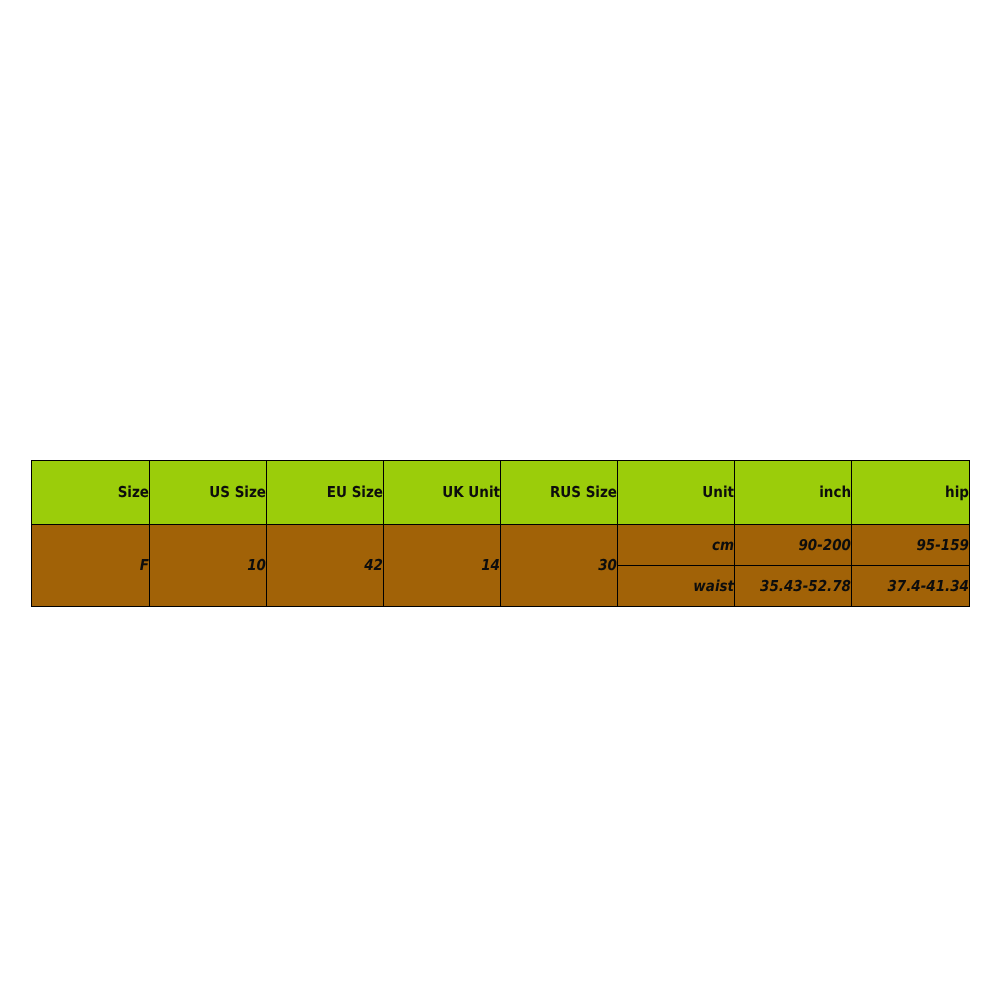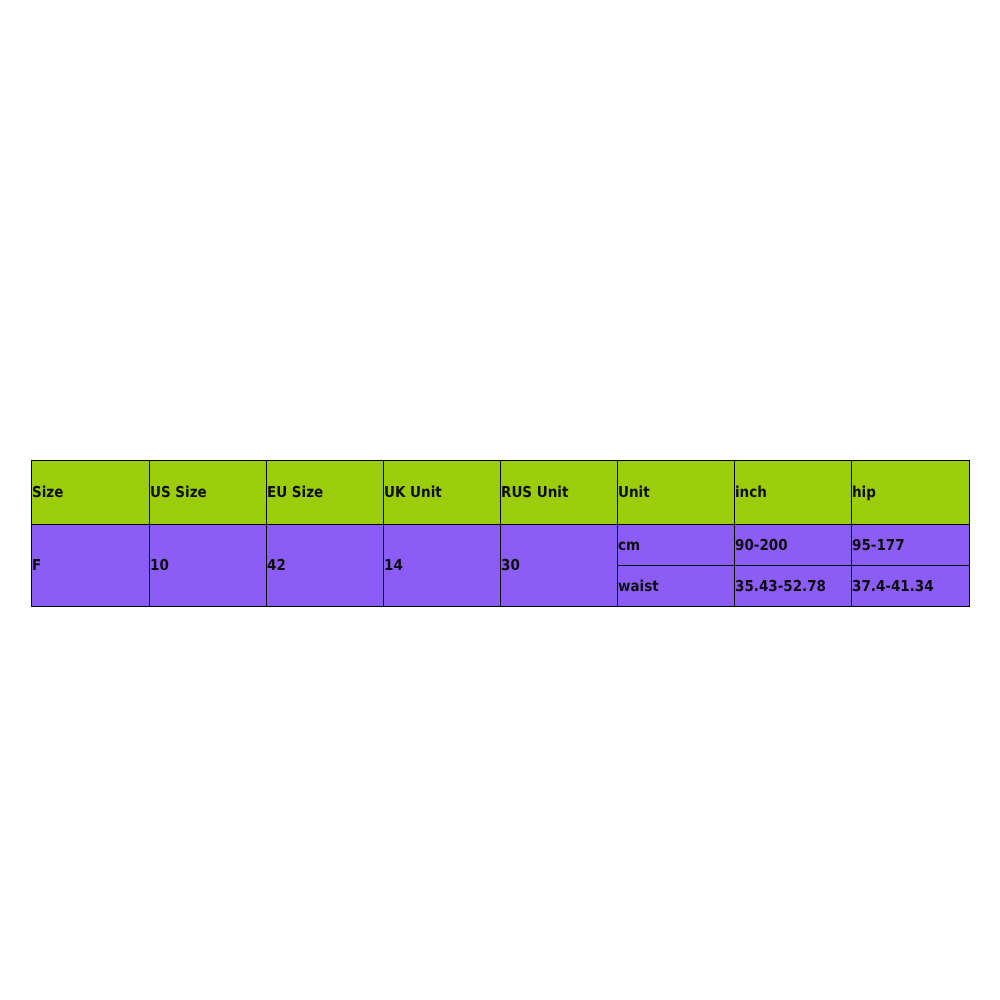--- a/index.html
+++ b/index.html
@@ -11,32 +11,32 @@
     text-rendering:geometricPrecision;
   }
   .sheet{position:relative;width:1000px;height:1000px;overflow:hidden;transform:translateZ(0);}
 
   .size-table{
     position:absolute;left:31px;top:460px;width:938px;
     border-collapse:collapse;table-layout:fixed;
   }
   .size-table td,.size-table th{
     border:1px solid #000000;
-    text-align:left;
+    text-align:right;
     vertical-align:middle;
     font-weight:bold;
     color:#0d0d0d;
     font-size:15px;
     padding:0;
     line-height:1;
   }
   .size-table thead th{background:#9bcd0a;height:63px;}
   .size-table col{width:117px;}
   .size-table col:first-child,.size-table col:last-child{width:118px;}
-  .size-table tbody td{background:#8b5cf6;height:40px;}
+  .size-table tbody td{background:#a16207;height:40px;font-style:italic;}
 </style>
 </head>
 <body>
 
 <div class="sheet">
 
   <table class="size-table">
     <colgroup>
       <col>
         <col>
@@ -47,37 +47,37 @@
       <col>
         <col>
     </colgroup>
 
     <thead>
       <tr>
         <th scope="col">Size</th>
         <th scope="col">US Size</th>
         <th scope="col">EU Size</th>
         <th scope="col">UK Unit</th>
-        <th scope="col">RUS Unit</th>
+        <th scope="col">RUS Size</th>
         <th scope="col">Unit</th>
         <th scope="col">inch</th>
         <th scope="col">hip</th>
       </tr>
     </thead>
 
     <tbody>
       <tr>
         <td rowspan="2">F</td>
         <td rowspan="2">10</td>
         <td rowspan="2">42</td>
         <td rowspan="2">14</td>
         <td rowspan="2">30</td>
         <td>cm</td>
         <td>90-200</td>
-        <td>95-177</td>
+        <td>95-159</td>
       </tr>
       <tr>
         <td>waist</td>
         <td>35.43-52.78</td>
         <td>37.4-41.34</td>
       </tr>
     </tbody>
   </table>
 
 </div>

